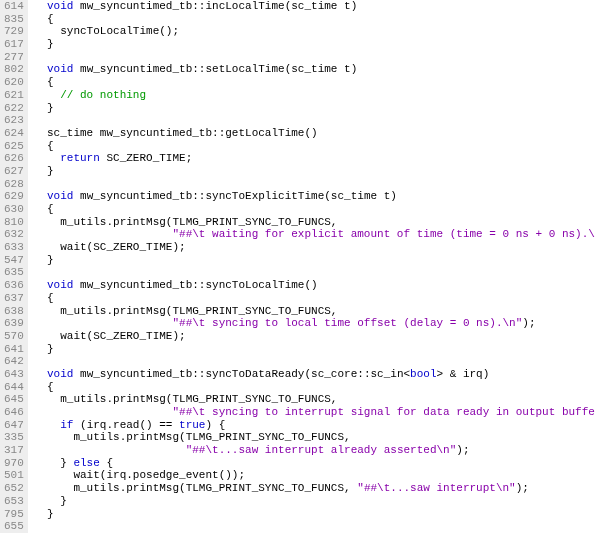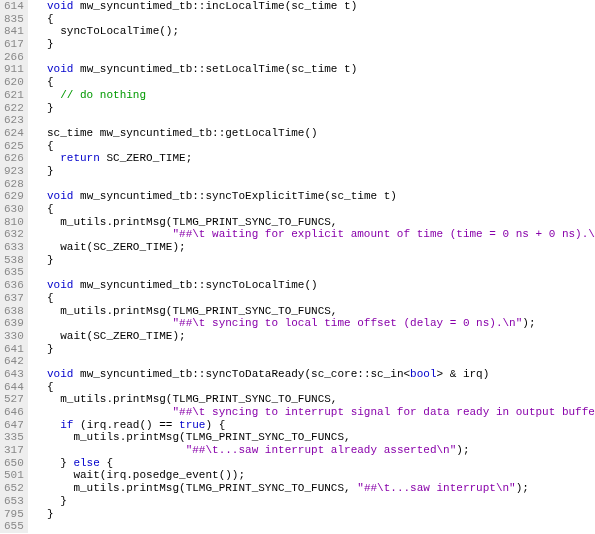--- a/index.html
+++ b/index.html
@@ -14,55 +14,55 @@
 .st{color:#8800aa}
 .id{color:#000}
 </style>
 </head>
 <body>
 
 <div class="editor">
   <div class="gutter" id="gutter">
       <div>614</div>
       <div>835</div>
-      <div>841</div>
+      <div>729</div>
       <div>617</div>
-      <div>266</div>
-      <div>911</div>
+      <div>277</div>
+      <div>802</div>
       <div>620</div>
       <div>621</div>
       <div>622</div>
       <div>623</div>
       <div>624</div>
       <div>625</div>
       <div>626</div>
-      <div>923</div>
+      <div>627</div>
       <div>628</div>
       <div>629</div>
       <div>630</div>
       <div>810</div>
       <div>632</div>
       <div>633</div>
-      <div>538</div>
+      <div>547</div>
       <div>635</div>
       <div>636</div>
       <div>637</div>
       <div>638</div>
       <div>639</div>
-      <div>330</div>
+      <div>570</div>
       <div>641</div>
       <div>642</div>
       <div>643</div>
       <div>644</div>
-      <div>527</div>
+      <div>645</div>
       <div>646</div>
       <div>647</div>
       <div>335</div>
       <div>317</div>
-      <div>650</div>
+      <div>970</div>
       <div>501</div>
       <div>652</div>
       <div>653</div>
       <div>795</div>
       <div>655</div>
     </div>
   <div class="code" id="code"><div class="ln">  <span class="kw">void </span><span class="id">mw_syncuntimed_tb::incLocalTime(sc_time t)</span></div><div class="ln">  <span class="id">{</span></div><div class="ln">    <span class="id">syncToLocalTime();</span></div><div class="ln">  <span class="id">}</span></div><div class="ln">&nbsp;</div><div class="ln">  <span class="kw">void </span><span class="id">mw_syncuntimed_tb::setLocalTime(sc_time t)</span></div><div class="ln">  <span class="id">{</span></div><div class="ln">    <span class="cm">// do nothing</span></div><div class="ln">  <span class="id">}</span></div><div class="ln">&nbsp;</div><div class="ln">  <span class="id">sc_time mw_syncuntimed_tb::getLocalTime()</span></div><div class="ln">  <span class="id">{</span></div><div class="ln">    <span class="kw">return </span><span class="id">SC_ZERO_TIME;</span></div><div class="ln">  <span class="id">}</span></div><div class="ln">&nbsp;</div><div class="ln">  <span class="kw">void </span><span class="id">mw_syncuntimed_tb::syncToExplicitTime(sc_time t)</span></div><div class="ln">  <span class="id">{</span></div><div class="ln">    <span class="id">m_utils.printMsg(TLMG_PRINT_SYNC_TO_FUNCS,</span></div><div class="ln">                     <span class="st">"##\t waiting for explicit amount of time (time = 0 ns + 0 ns).\n"</span></div><div class="ln">    <span class="id">wait(SC_ZERO_TIME);</span></div><div class="ln">  <span class="id">}</span></div><div class="ln">&nbsp;</div><div class="ln">  <span class="kw">void </span><span class="id">mw_syncuntimed_tb::syncToLocalTime()</span></div><div class="ln">  <span class="id">{</span></div><div class="ln">    <span class="id">m_utils.printMsg(TLMG_PRINT_SYNC_TO_FUNCS,</span></div><div class="ln">                     <span class="st">"##\t syncing to local time offset (delay = 0 ns).\n"</span><span class="id">);</span></div><div class="ln">    <span class="id">wait(SC_ZERO_TIME);</span></div><div class="ln">  <span class="id">}</span></div><div class="ln">&nbsp;</div><div class="ln">  <span class="kw">void </span><span class="id">mw_syncuntimed_tb::syncToDataReady(sc_core::sc_in&lt;</span><span class="kw">bool</span><span class="id">&gt; &amp; irq)</span></div><div class="ln">  <span class="id">{</span></div><div class="ln">    <span class="id">m_utils.printMsg(TLMG_PRINT_SYNC_TO_FUNCS,</span></div><div class="ln">                     <span class="st">"##\t syncing to interrupt signal for data ready in output buffer...\n"</span></div><div class="ln">    <span class="kw">if </span><span class="id">(irq.read() == </span><span class="kw">true</span><span class="id">) {</span></div><div class="ln">      <span class="id">m_utils.printMsg(TLMG_PRINT_SYNC_TO_FUNCS,</span></div><div class="ln">                       <span class="st">"##\t...saw interrupt already asserted\n"</span><span class="id">);</span></div><div class="ln">    <span class="id">} </span><span class="kw">else </span><span class="id">{</span></div><div class="ln">      <span class="id">wait(irq.posedge_event());</span></div><div class="ln">      <span class="id">m_utils.printMsg(TLMG_PRINT_SYNC_TO_FUNCS, </span><span class="st">"##\t...saw interrupt\n"</span><span class="id">);</span></div><div class="ln">    <span class="id">}</span></div><div class="ln">  <span class="id">}</span></div><div class="ln">&nbsp;</div></div>
 </div>
 
 </body></html>

